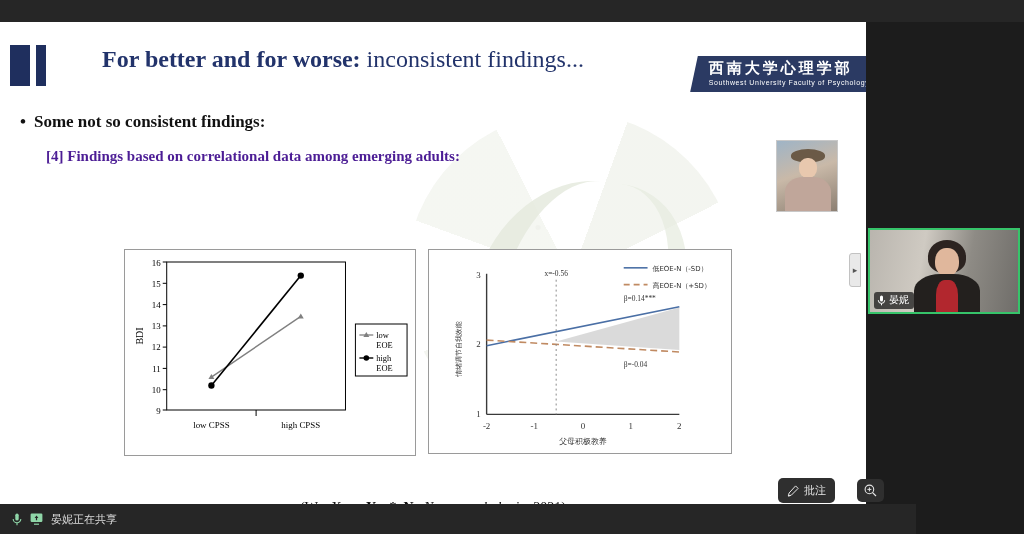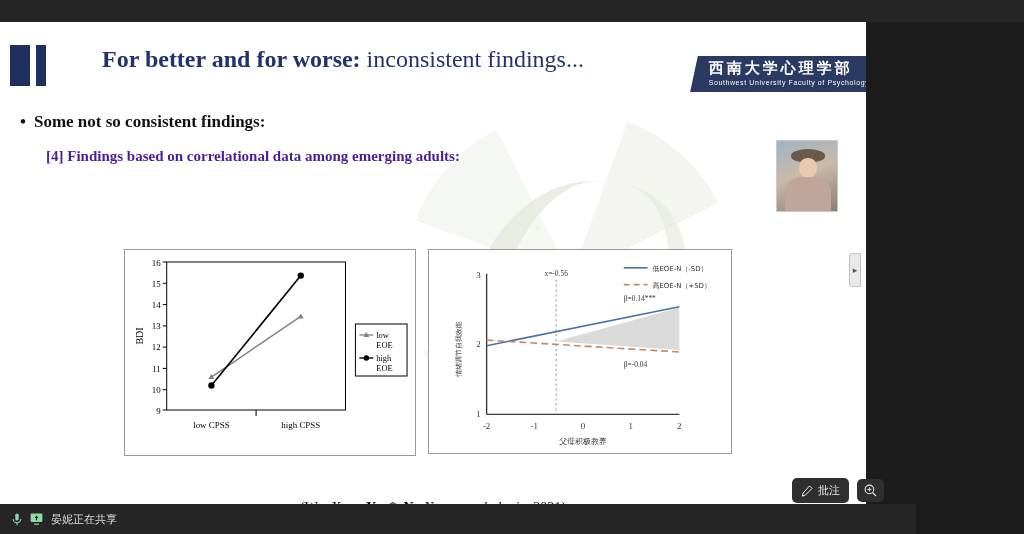--- a/index.html
+++ b/index.html
@@ -215,21 +215,21 @@
   .status-left {
     display: flex; align-items: center; gap: 8px;
     margin-left: 12px; color: #dcdcdc; font-size: 11px;
     font-family: "DejaVu Sans", sans-serif;
   }
   .mic-ico, .share-ico { display: inline-flex; }
 
   
   #annot-toolbar {
     position: absolute; right: 140px; top: 478px;
-    display: flex; align-items: center; gap: 8px;
+    display: flex; align-items: center; gap: 22px;
   }
   .annot-btn {
     display: flex; align-items: center; gap: 5px;
     background: #2f2f2f; color: #e6e6e6;
     border-radius: 5px; padding: 5px 9px;
     font-size: 11px; font-family: "DejaVu Sans", sans-serif;
   }
   .annot-btn.square { padding: 5px 7px; }
 </style>
 </head>
@@ -373,20 +373,35 @@
 
     </div>
   </div>
 
   <div id="right-rail"></div>
 
   <div id="collapse-handle">
     <span>▸</span>
   </div>
 
+  <div id="video-tile">
+    <div class="vid-bg"></div>
+    <div class="vid-hair"></div>
+    <div class="vid-face"></div>
+    <div class="vid-torso"></div>
+    <div class="vid-shirt"></div>
+    <div class="vid-name">
+      <svg width="9" height="11" viewBox="0 0 9 11">
+        <rect x="3" y="0.5" width="3" height="6" rx="1.5" fill="#ffffff"></rect>
+        <path d="M1.3 5.2a3.2 3.2 0 0 0 6.4 0" stroke="#ffffff" stroke-width="1" fill="none"></path>
+        <line x1="4.5" y1="8.4" x2="4.5" y2="10.3" stroke="#ffffff" stroke-width="1"></line>
+      </svg>
+      <span>晏妮</span>
+    </div>
+  </div>
 
   <div id="annot-toolbar">
     <div class="annot-btn">
       <svg width="12" height="12" viewBox="0 0 12 12">
         <path d="M8.6 0.9 11.1 3.4 4.3 10.2 1.3 11 2.1 8z" fill="none" stroke="#e6e6e6" stroke-width="1"></path>
         <line x1="1.3" y1="11" x2="3.6" y2="10.4" stroke="#e6e6e6" stroke-width="1"></line>
       </svg>
       <span>批注</span>
     </div>
     <div class="annot-btn square">

